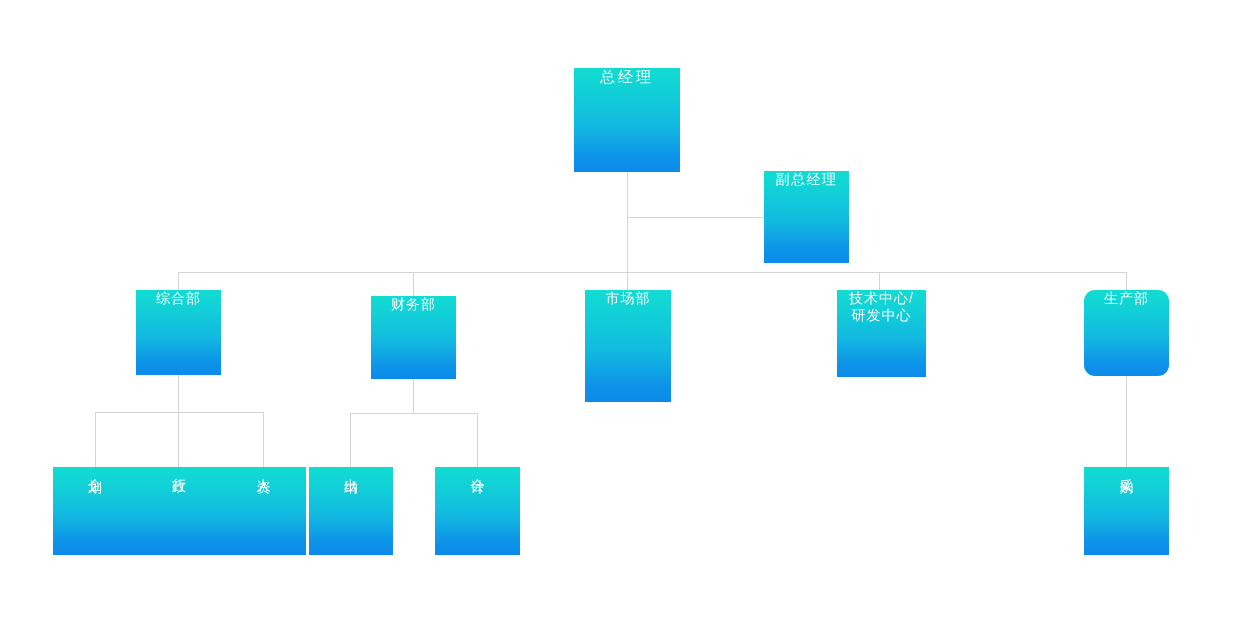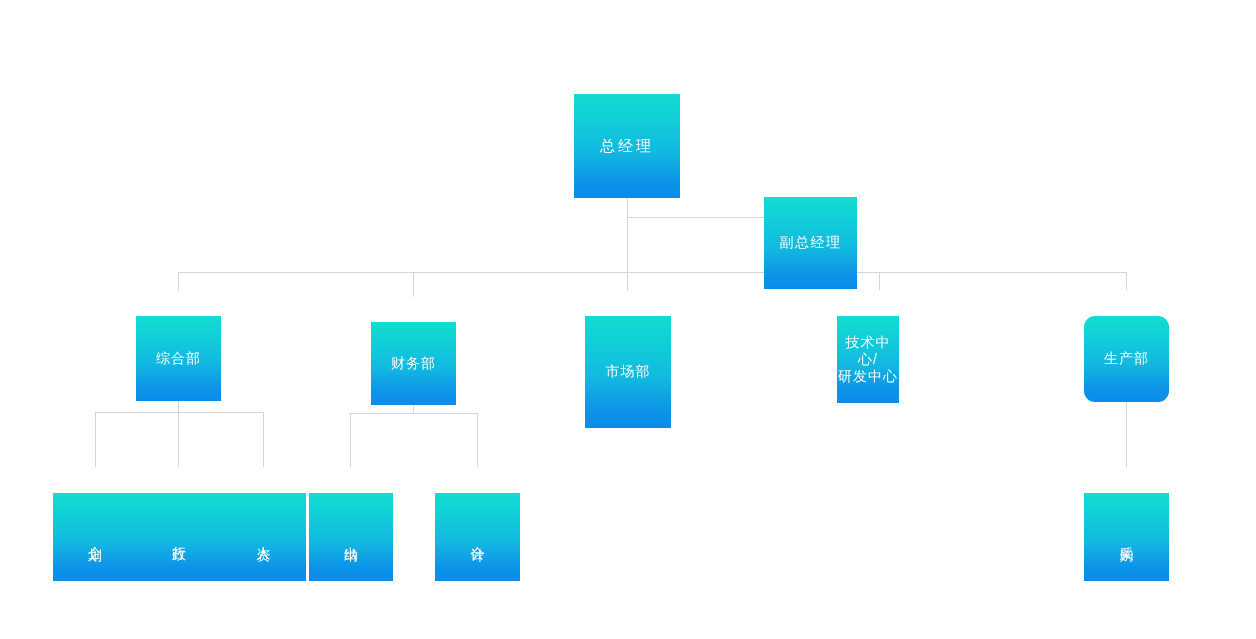--- a/index.html
+++ b/index.html
@@ -16,27 +16,26 @@
     height: 639px;
     background: #ffffff;
     overflow: hidden;
   }
   .node {
     position: absolute;
     box-sizing: border-box;
     background: linear-gradient(180deg, #12dcd2 0%, #11d3d6 18%, #12b9e0 55%, #0d93e8 85%, #0b8bea 100%);
     color: #ffffff;
     display: flex;
-    align-items: center;
+    align-items: flex-start;
     justify-content: center;
     text-align: center;
     line-height: 1.22;
     z-index: 3;
     user-select: none;
-    margin-top: 26px;
   }
   .node .label {
     display: block;
     white-space: pre-line;
     letter-spacing: 1px;
     text-shadow: 0 0 1px rgba(0,0,0,0.06);
   }
   .node.root .label { font-size: 15px; letter-spacing: 3px; }
   .node.lvl1 .label { font-size: 14px; letter-spacing: 1.5px; }
   .node.lvl2 .label { font-size: 14px; letter-spacing: 1px; }
@@ -82,37 +81,37 @@
   <div class="line h" style="left:350px; top:413px; width:127px;"></div>
   <div class="line v" style="left:350px; top:413px; height:54px;"></div>
   <div class="line v" style="left:477px; top:413px; height:54px;"></div>
 
   <div class="line v" style="left:1126px; top:376px; height:91px;"></div>
 
   <div class="node root" style="left:574px; top:68px; width:106px; height:104px;">
     <span class="label">总经理</span>
   </div>
 
-  <div class="node lvl1" style="left:764px; top:171px; width:93px; height:92px;">
+  <div class="node lvl1" style="left:764px; top:171px; width:85px; height:92px;">
     <span class="label">副总经理</span>
   </div>
 
   <div class="node lvl2" style="left:136px; top:290px; width:85px; height:85px;">
     <span class="label">综合部</span>
   </div>
 
   <div class="node lvl2" style="left:371px; top:296px; width:85px; height:83px;">
     <span class="label">财务部</span>
   </div>
 
   <div class="node lvl2" style="left:585px; top:290px; width:86px; height:112px;">
     <span class="label">市场部</span>
   </div>
 
-  <div class="node lvl2" style="left:837px; top:290px; width:62px; height:87px;">
+  <div class="node lvl2" style="left:837px; top:290px; width:89px; height:87px;">
     <span class="label">技术中心/
 研发中心</span>
   </div>
 
   <div class="node lvl2" style="left:1084px; top:290px; width:85px; height:86px;border-radius:11px;">
     <span class="label">生产部</span>
   </div>
 
   <div class="node lvl3 vert" style="left:53px; top:467px; width:84px; height:88px;">
     <span class="label">企划</span>

